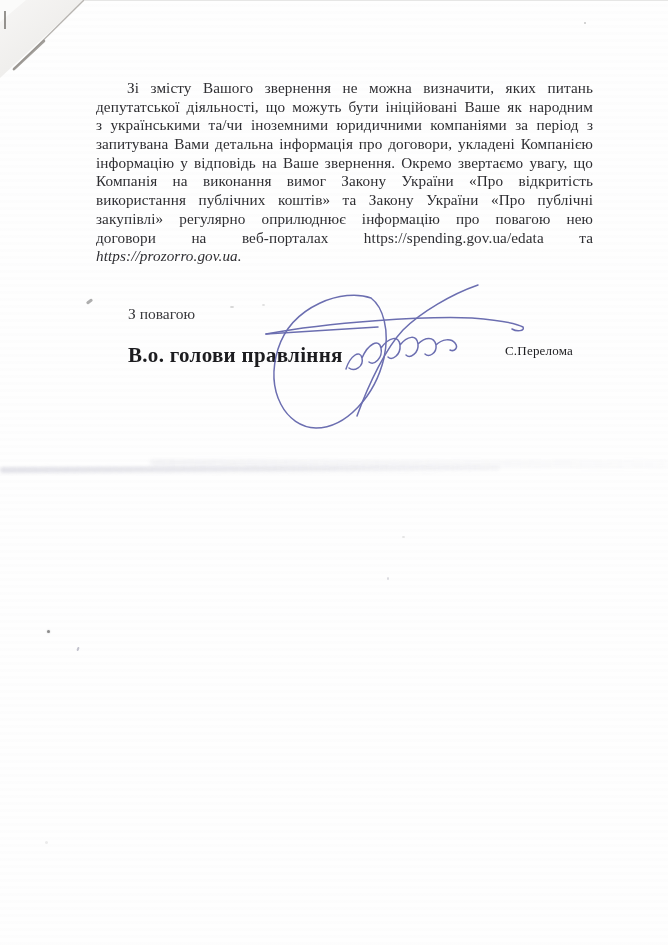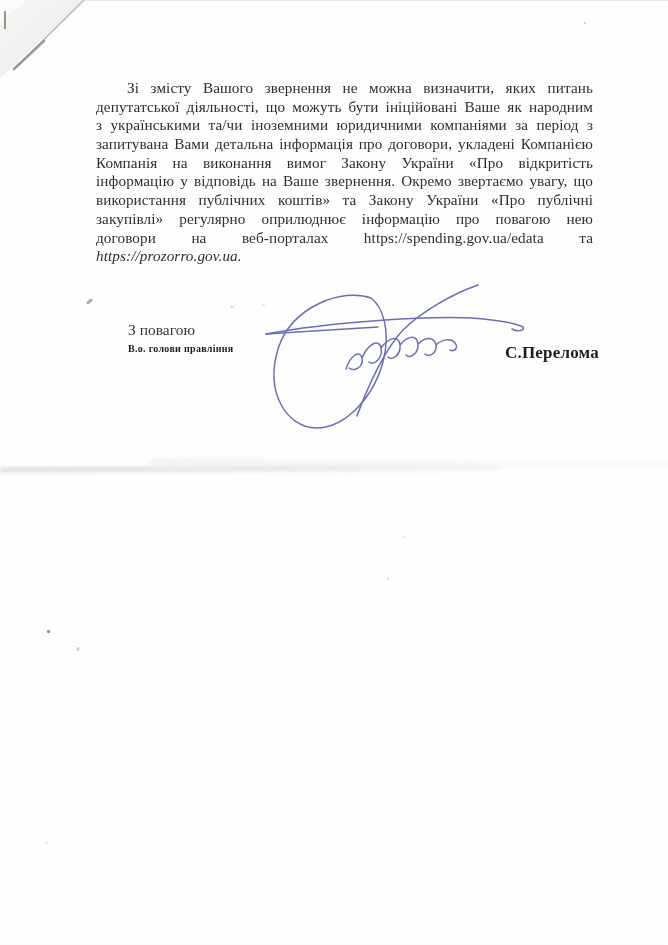--- a/index.html
+++ b/index.html
@@ -25,29 +25,29 @@
     margin-top:48px;
   }
   .line{
     text-align:justify;text-align-last:justify;
     height:18.7px;overflow:hidden;
   }
   .line.first{text-indent:31px;}
   .line.last{text-align-last:left;font-style:italic;}
   .closing{
     position:absolute;left:128px;top:305px;
-    font-size:15.5px;color:#38383c;margin-top:16px;
+    font-size:15.5px;color:#38383c;
   }
   .role{
     position:absolute;left:128px;top:343px;
-    font-size:10px;font-weight:bold;color:#1d1d20;letter-spacing:.3px;
+    font-size:21px;font-weight:bold;color:#1d1d20;letter-spacing:.3px;
   }
   .name{
     position:absolute;left:505px;top:343px;
-    font-size:17px;font-weight:bold;color:#1d1d20;letter-spacing:.2px;
+    font-size:13px;font-weight:normal;color:#1d1d20;letter-spacing:.2px;
   }
   .signature-svg{position:absolute;left:230px;top:275px;}
   .smudge-a{
     position:absolute;left:0;top:466px;width:500px;height:6px;
     background:linear-gradient(90deg, rgba(200,200,212,.5), rgba(206,206,216,.4) 55%, rgba(220,220,228,.2));
     filter:blur(1.6px);transform:rotate(-.25deg);border-radius:3px;
   }
   .smudge-b{
     position:absolute;left:150px;top:461px;width:518px;height:5px;
     background:linear-gradient(90deg, rgba(212,212,220,.35), rgba(226,226,232,.15));
@@ -84,22 +84,22 @@
     <path d="M5 11 L5 29" stroke="#6f6b66" stroke-width="1.6" opacity="0.9"></path>
   </svg>
 
   <div class="top-hairline"></div>
 
   <div class="para">
     <div class="line first">Зі змісту Вашого звернення не можна визначити, яких питань</div>
     <div class="line">депутатської діяльності, що можуть бути ініційовані Ваше як народним</div>
     <div class="line">з українськими та/чи іноземними юридичними компаніями за період з</div>
     <div class="line">запитувана Вами детальна інформація про договори, укладені Компанією</div>
+    <div class="line">інформацію у відповідь на Ваше звернення. Окремо звертаємо увагу, що</div>
     <div class="line">Компанія на виконання вимог Закону України «Про відкритість</div>
-    <div class="line">інформацію у відповідь на Ваше звернення. Окремо звертаємо увагу, що</div>
     <div class="line">використання публічних коштів» та Закону України «Про публічні</div>
     <div class="line">закупівлі» регулярно оприлюднює інформацію про повагою нею</div>
     <div class="line">договори на веб-порталах https://spending.gov.ua/edata та</div>
     <div class="line last">https://prozorro.gov.ua.</div>
   </div>
 
   <div class="closing">З повагою</div>
   <div class="role">В.о. голови правління</div>
   <div class="name">С.Перелома</div>
 

